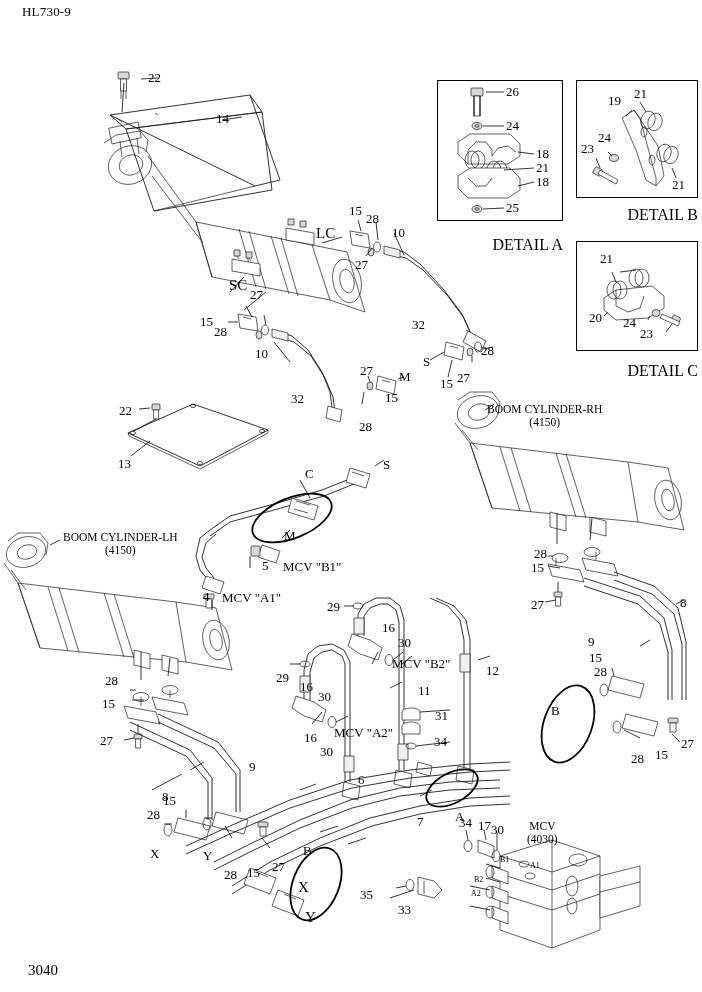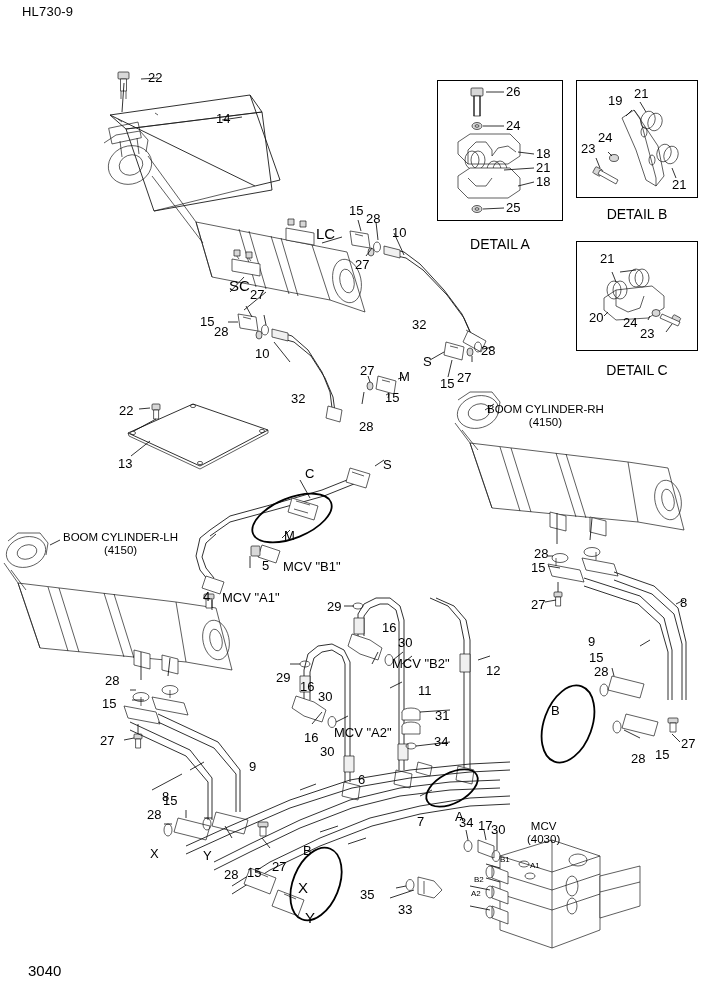--- a/index.html
+++ b/index.html
@@ -10,20 +10,21 @@
   body {
     font-family: "Liberation Sans", sans-serif;
     color: #000000;
   }
   #sheet {
     position: relative;
     width: 698px;
     height: 992px;
     background: #ffffff;
     overflow: hidden;
+    font-family: Liberation Serif, serif;
   }
   
   .model-code {
     position: absolute;
     left: 22px;
     top: 4px;
     font-size: 13px;
     letter-spacing: 0.2px;
     white-space: nowrap;
   }
@@ -55,22 +56,22 @@
   .cal.sm { font-size: 15px; }
   .comp {
     position: absolute;
     font-size: 11.5px;
     line-height: 1.15;
     text-align: center;
     white-space: nowrap;
   }
   .detail-cap {
     position: absolute;
-    font-size: 14px;
-    text-align: center;
+    font-size: 16px;
+    text-align: right;
     white-space: nowrap;
   }
   .detail-box {
     position: absolute;
     border: 1.1px solid #000;
     box-sizing: border-box;
   }
   .port {
     position: absolute;
     font-size: 12.5px;

